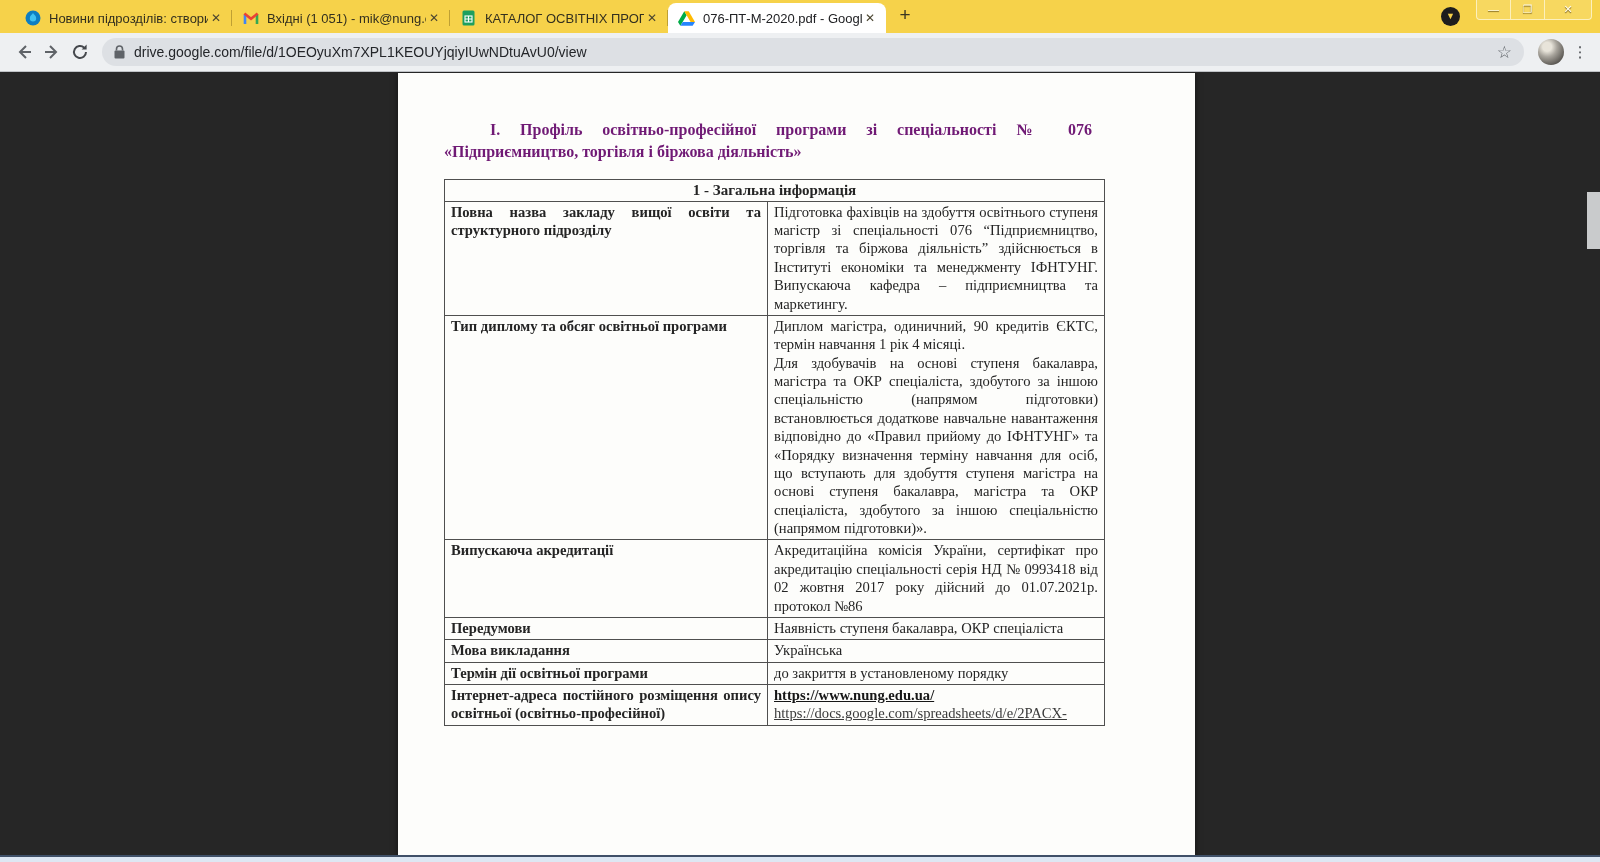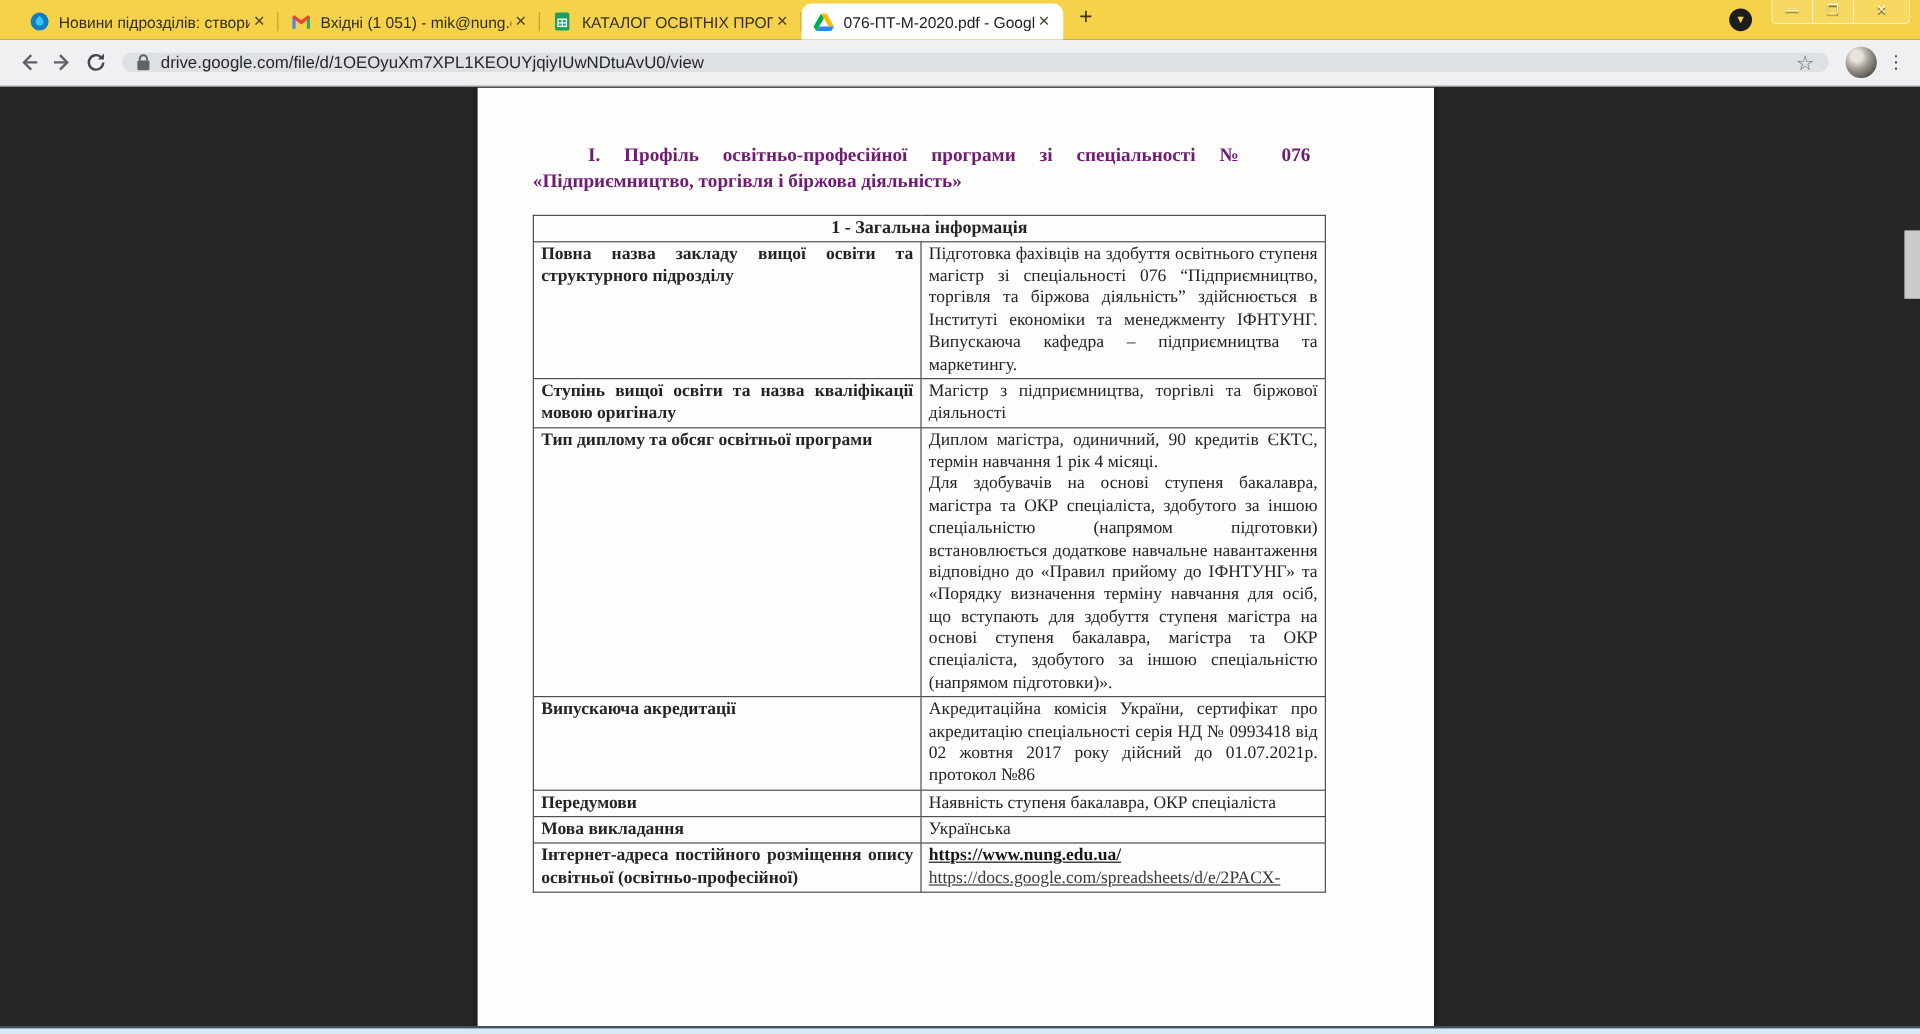--- a/index.html
+++ b/index.html
@@ -33,21 +33,21 @@
   .win-btn { width:34px; text-align:center; font-size:11px; line-height:18px;
          color:#fffbe6; text-shadow:0 1px 1px rgba(70,50,0,.8);
          border-right:1px solid #fcf0bd; }
   .win-btn:last-child { width:46px; border-right:none; }
 
   
   .toolbar { height:39px; background:#eef0f2; border-bottom:1px solid #bfc2c6;
          display:flex; align-items:center; padding:0 10px; }
   .nav-btn { width:28px; height:28px; display:flex; align-items:center;
          justify-content:center; color:#5f6368; }
-  .omnibox { flex:1; height:16px; background:#dde0e4; border-radius:14px;
+  .omnibox { flex:1; height:28px; background:#dde0e4; border-radius:14px;
          display:flex; align-items:center; padding:0 12px; margin:0 8px; }
   .omni-lock { display:flex; align-items:center; margin-right:9px; }
   .url-text { font-size:14px; color:#24262a; white-space:nowrap; overflow:hidden; flex:1; }
   .omni-star { font-size:17px; color:#5f6368; margin-left:8px; }
   .avatar { width:26px; height:26px; border-radius:50%; margin:0 6px;
          background:radial-gradient(circle at 35% 30%, #e8e4da 0 18%, #a8a49c 40%, #5d5a55 75%, #3c3a37); }
   .menu-dots { width:20px; text-align:center; font-size:15px; color:#45484d; letter-spacing:0; }
 
   
   .viewer { position:absolute; top:73px; left:0; right:0; bottom:0;
@@ -188,43 +188,43 @@
           </colgroup>
         <tbody>
             <tr>
           <td class="head" colspan="2">1 - Загальна інформація</td>
         </tr>
         <tr>
           <td class="label">Повна назва закладу вищої освіти та структурного підрозділу</td>
           <td class="value">Підготовка фахівців на здобуття освітнього ступеня магістр зі спеціальності 076 “Підприємництво, торгівля та біржова діяльність” здійснюється в Інституті економіки та менеджменту ІФНТУНГ. Випускаюча кафедра – підприємництва та маркетингу.</td>
         </tr>
         <tr>
-          <td class="label">Ступінь вищої освіти та назва кваліфікації мовою оригіналу</td>
-          <td class="value">Магістр з підприємництва, торгівлі та біржової діяльності</td>
-        </tr>
-        <tr>
           <td class="label">Тип диплому та обсяг освітньої програми</td>
           <td class="value">
             <div class="para">Диплом магістра, одиничний, 90 кредитів ЄКТС, термін навчання 1 рік 4 місяці.</div>
             <div class="para">Для здобувачів на основі ступеня бакалавра, магістра та ОКР спеціаліста, здобутого за іншою спеціальністю (напрямом підготовки) встановлюється додаткове навчальне навантаження відповідно до «Правил прийому до ІФНТУНГ» та «Порядку визначення терміну навчання для осіб, що вступають для здобуття ступеня магістра на основі ступеня бакалавра, магістра та ОКР спеціаліста, здобутого за іншою спеціальністю (напрямом підготовки)».</div>
           </td>
         </tr>
         <tr>
           <td class="label">Випускаюча акредитації</td>
           <td class="value">Акредитаційна комісія України, сертифікат про акредитацію спеціальності серія НД № 0993418 від 02 жовтня 2017 року дійсний до 01.07.2021р. протокол №86</td>
         </tr>
         <tr>
           <td class="label">Передумови</td>
           <td class="value">Наявність ступеня бакалавра, ОКР спеціаліста</td>
         </tr>
         <tr>
           <td class="label">Мова викладання</td>
           <td class="value">Українська</td>
         </tr>
         <tr>
+          <td class="label">Термін дії освітньої програми</td>
+          <td class="value">до закриття в установленому порядку</td>
+        </tr>
+        <tr>
           <td class="label">Інтернет-адреса постійного розміщення опису освітньої (освітньо-професійної)</td>
           <td class="value">
             <div class="doc-link-bold">https://www.nung.edu.ua/</div>
             <div class="doc-link">https://docs.google.com/spreadsheets/d/e/2PACX-</div>
           </td>
         </tr>
       </tbody>
         </table>
     </div>
 

